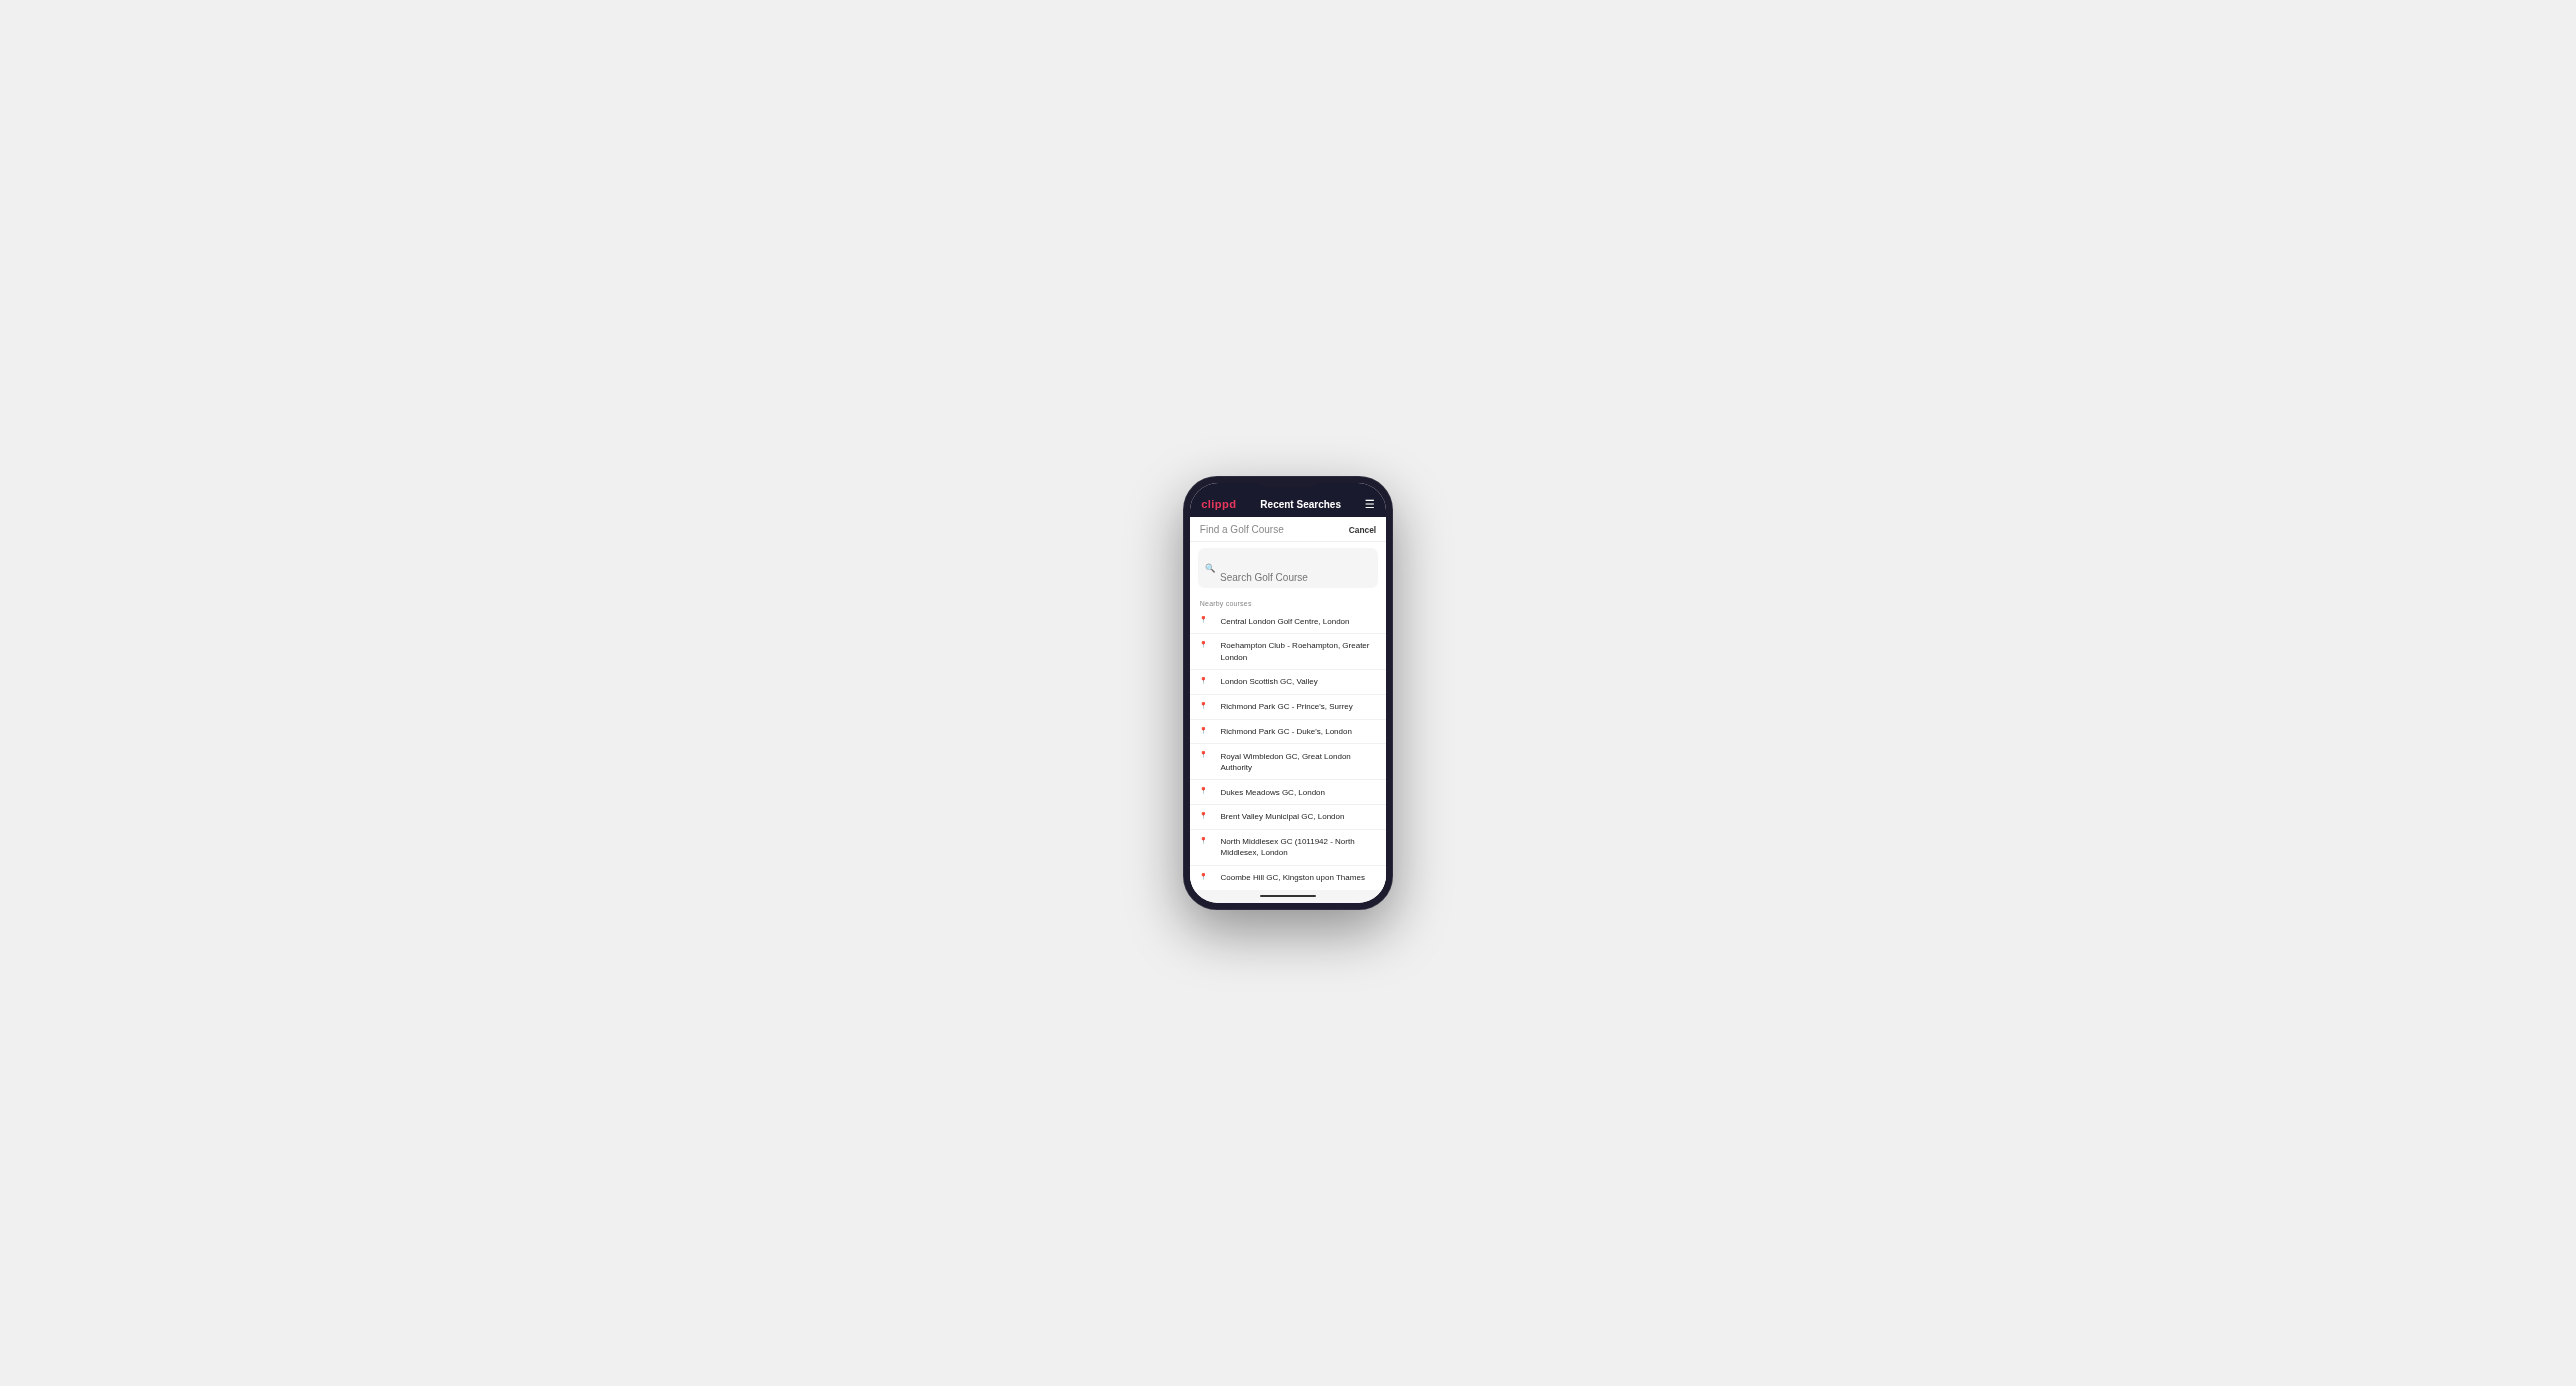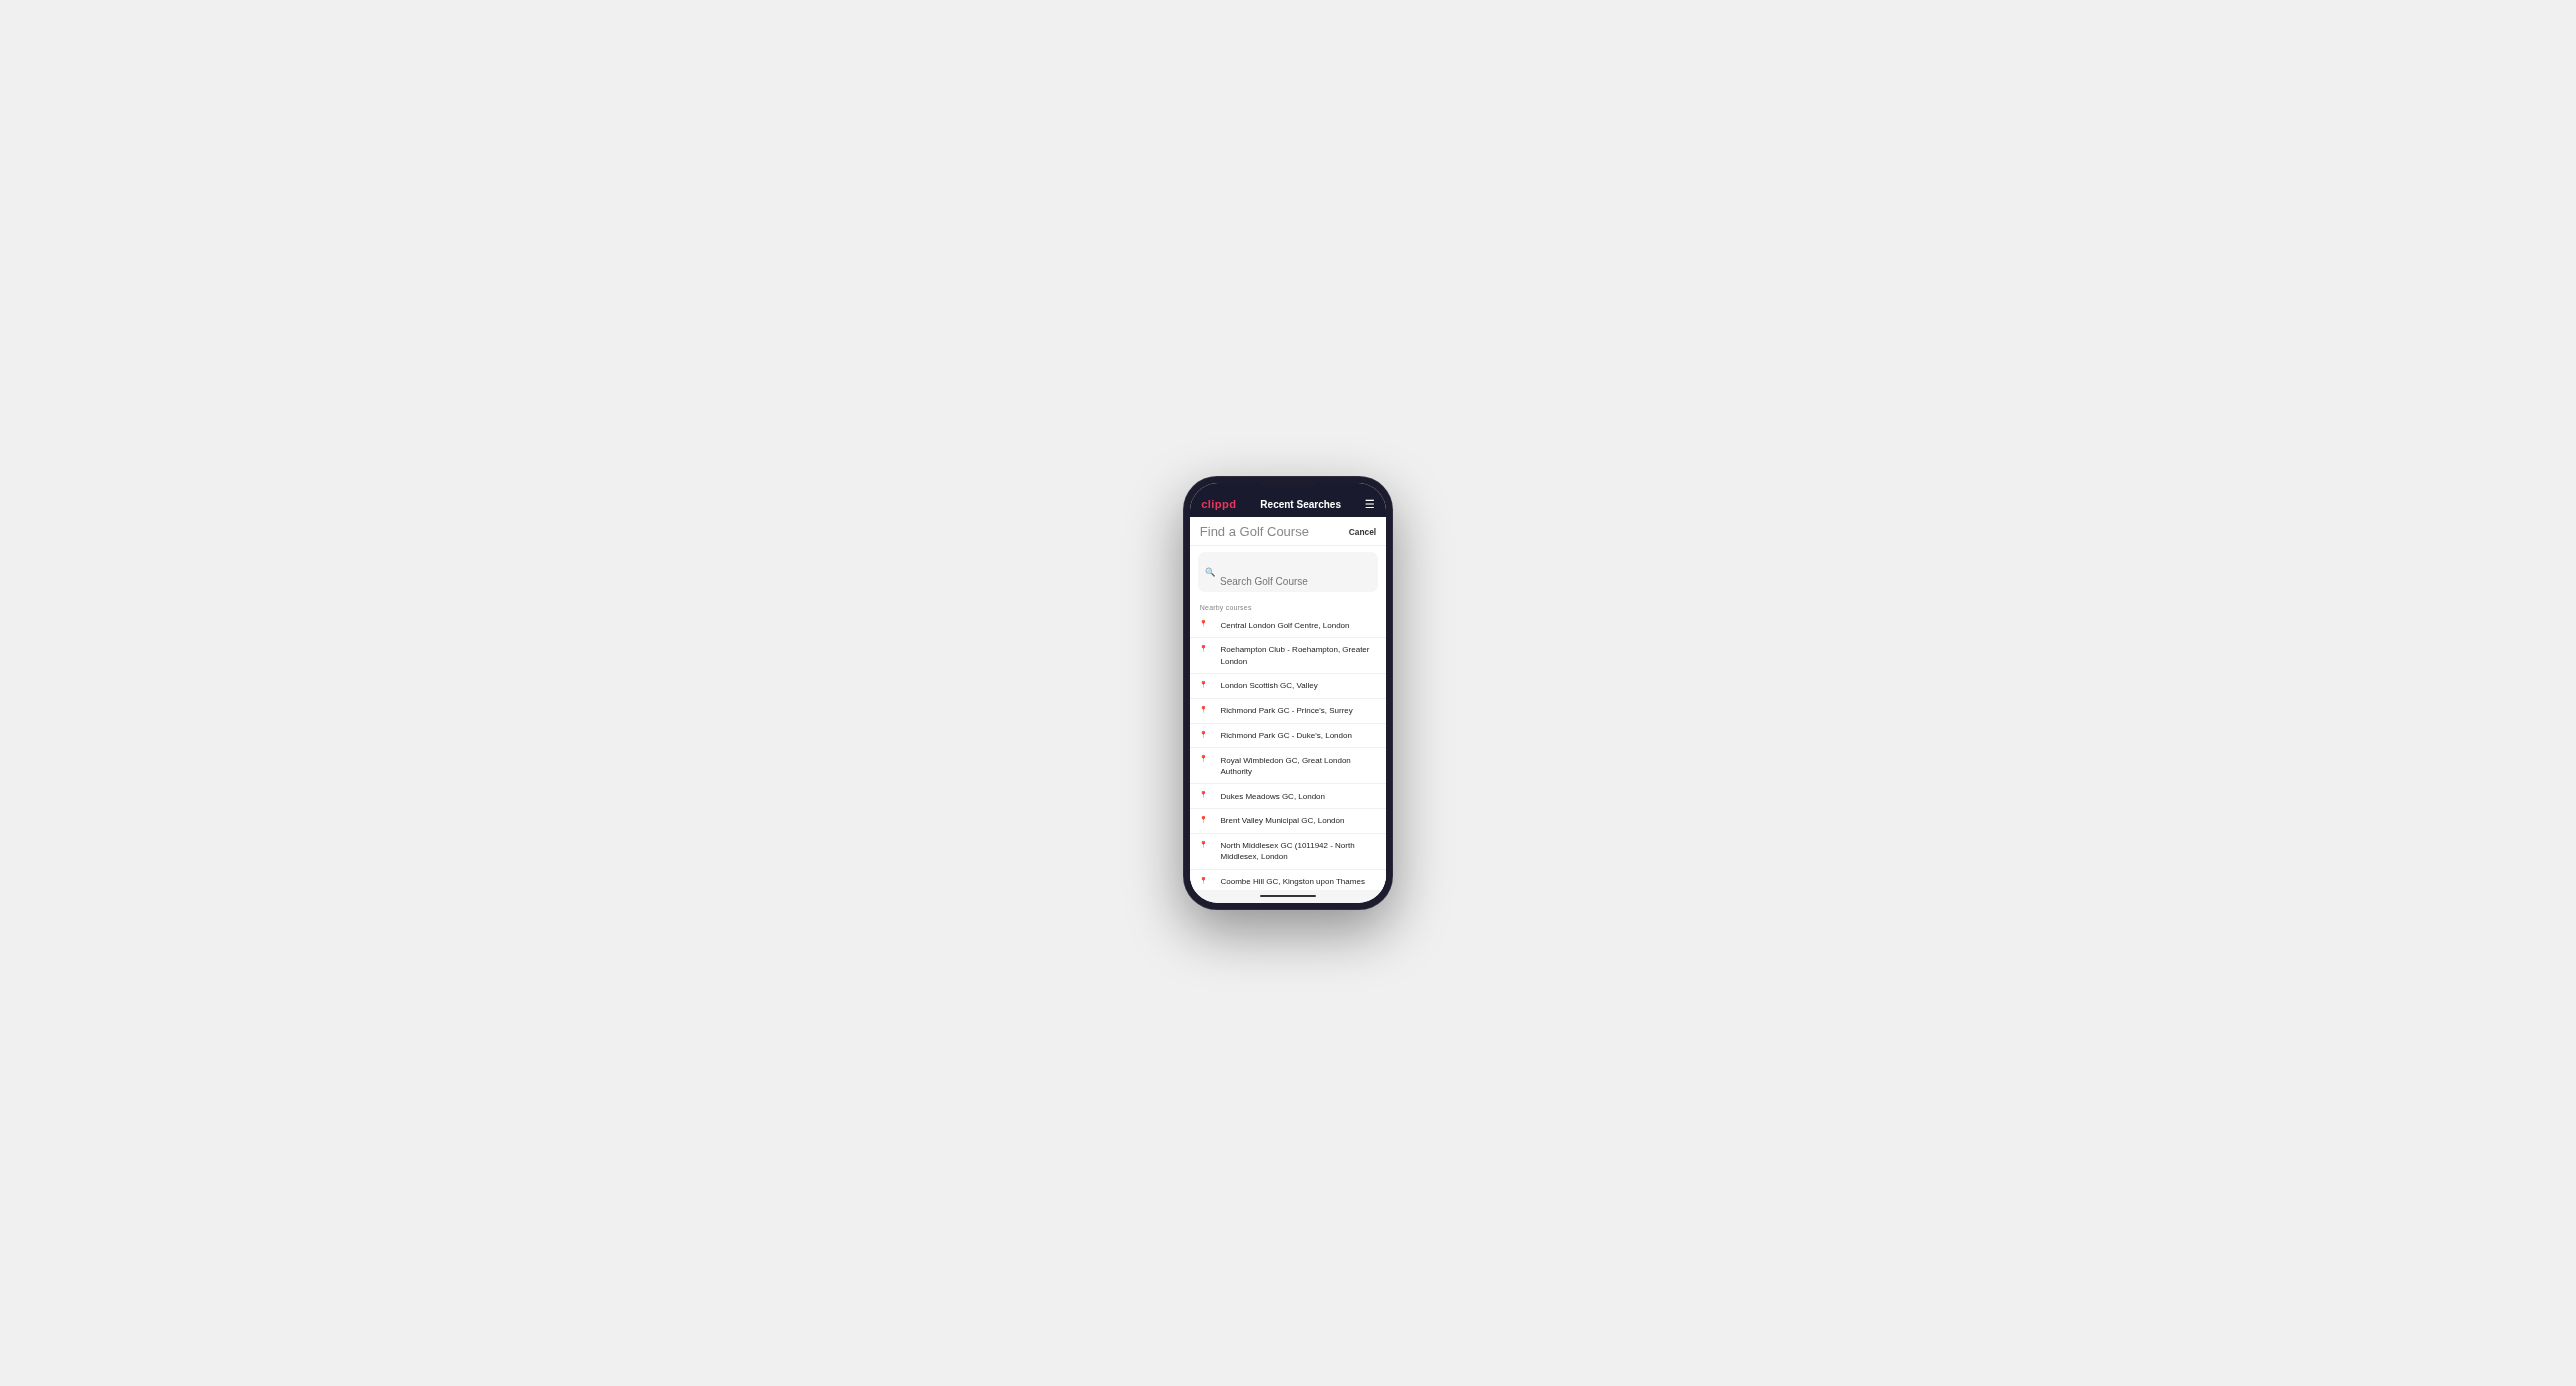--- a/index.html
+++ b/index.html
@@ -69,21 +69,21 @@
     .find-bar {
       display: flex;
       align-items: center;
       justify-content: space-between;
       padding: 7px 9.8px 5.6px 9.8px;
       background: #fff;
       border-bottom: 0.7px solid #eee;
       flex-shrink: 0;
     }
     .find-label {
-      font-size: 13px;
+      font-size: 10px;
       color: #888;
     }
     .cancel-btn {
       font-size: 8.4px;
       color: #333;
       font-weight: 700;
       cursor: pointer;
     }
     .search-bar-wrap {
       padding: 5.6px 8.4px;

